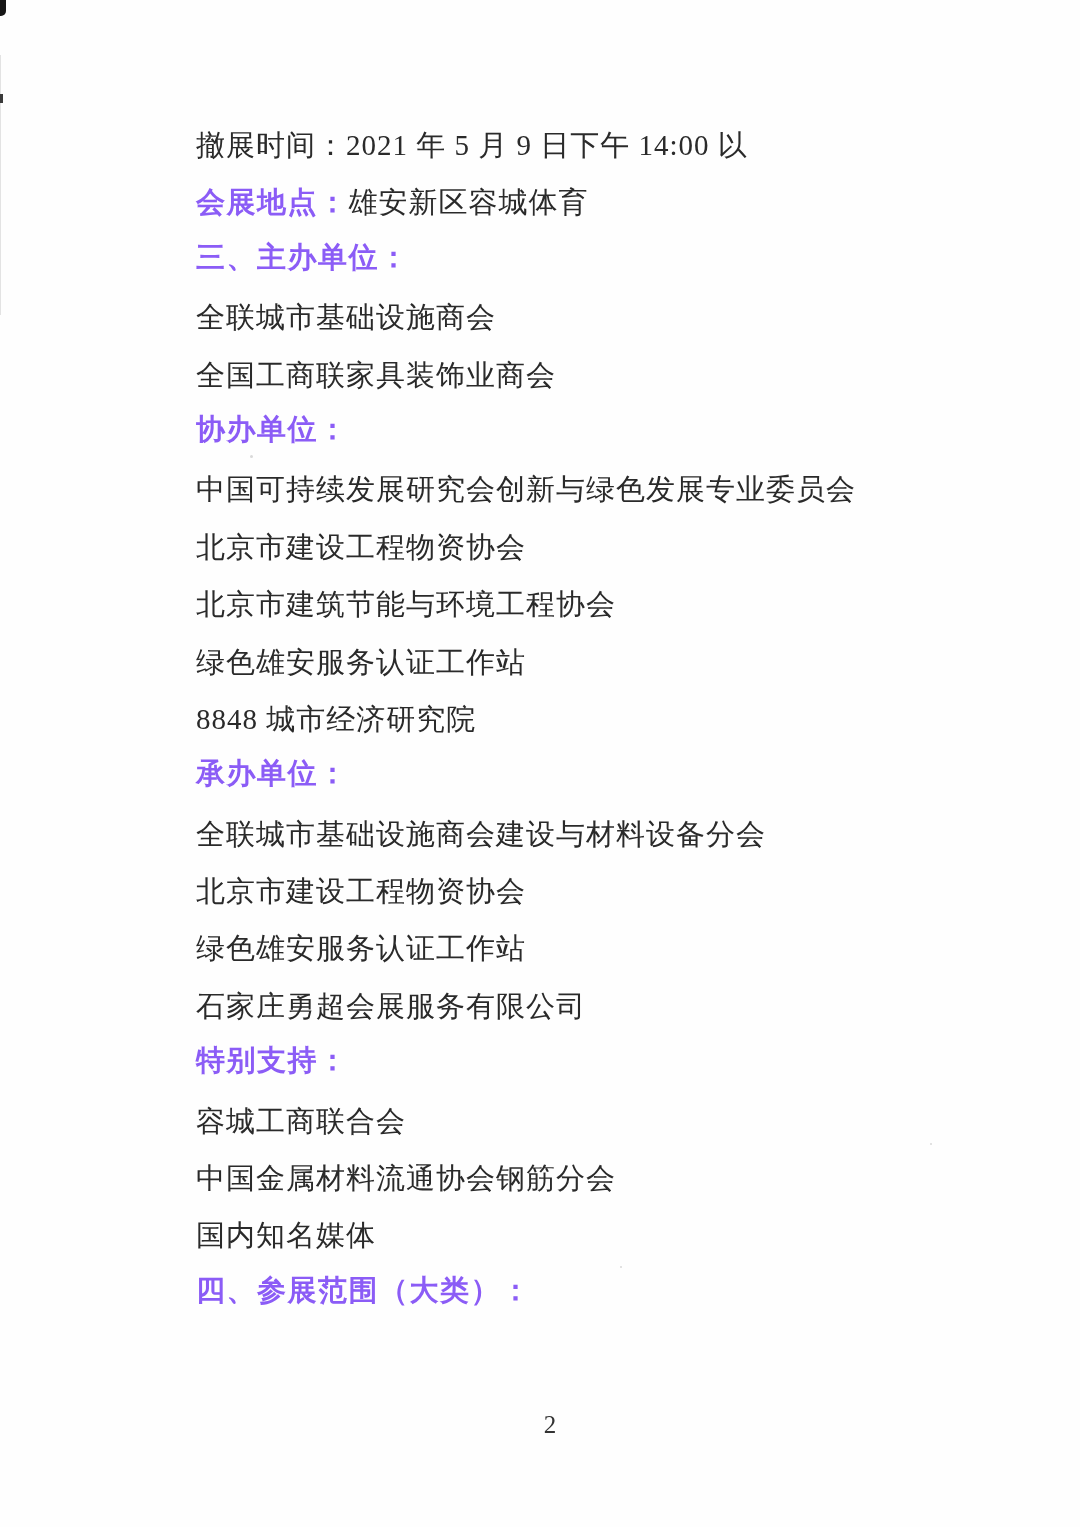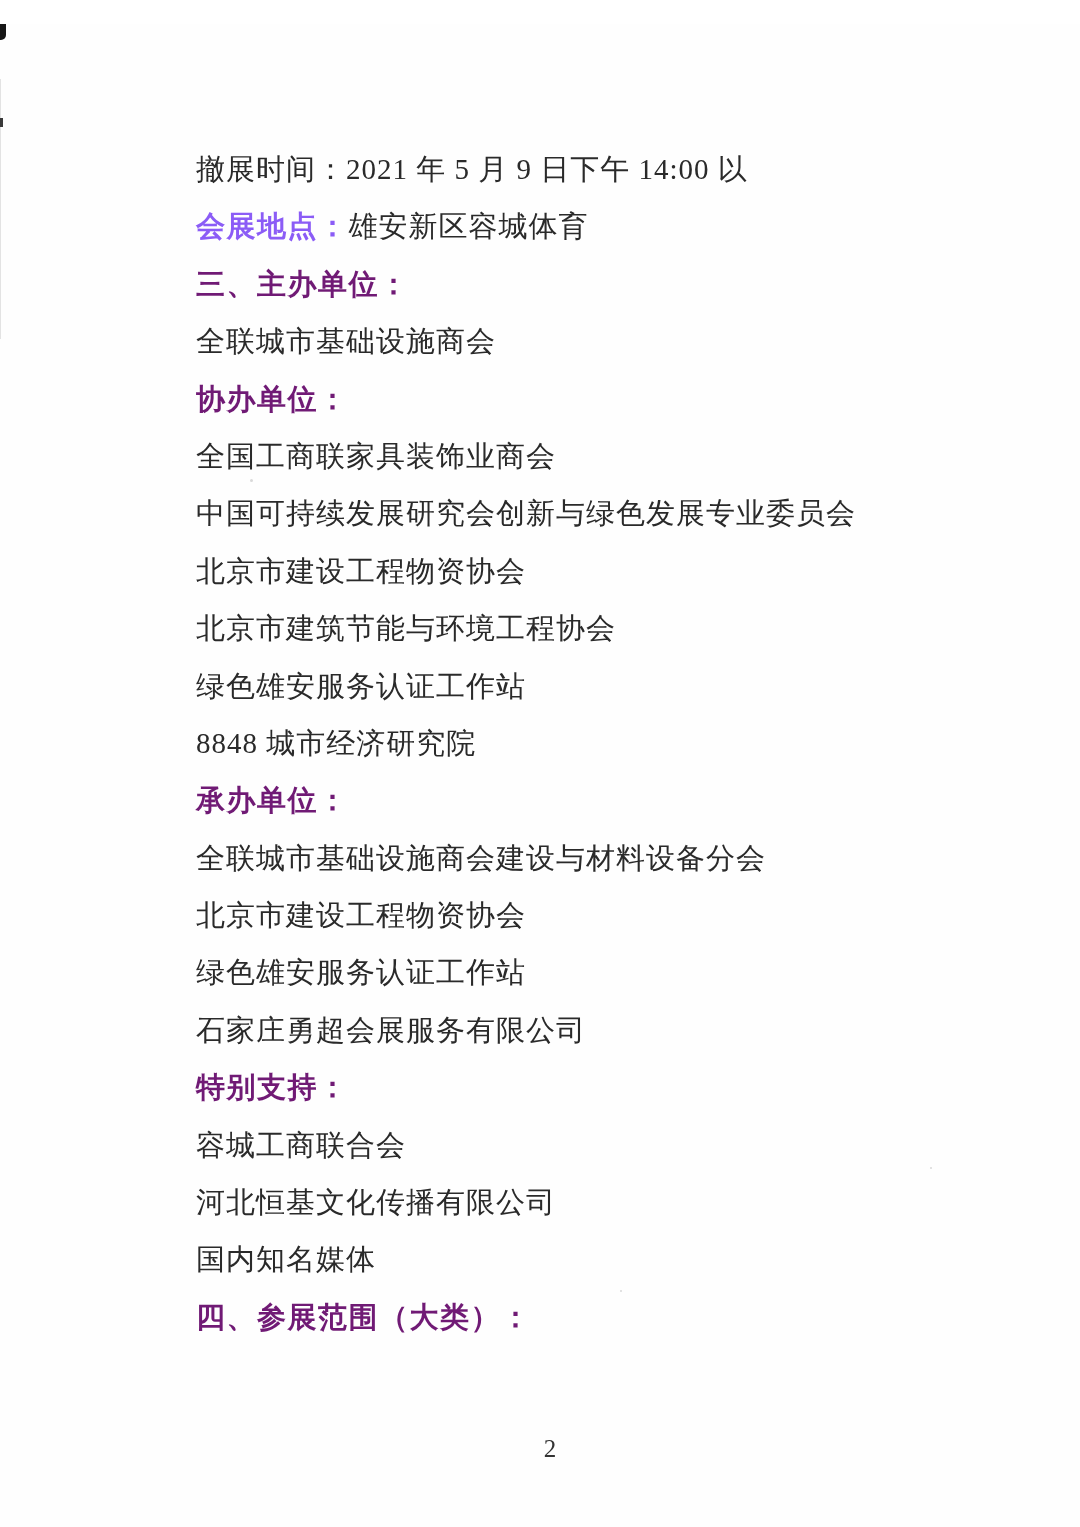--- a/index.html
+++ b/index.html
@@ -12,21 +12,20 @@
     position: relative;
     background: #ffffff;
     overflow: hidden;
     font-family: "Liberation Serif", "DejaVu Serif", serif;
     color: #262626;
   }
   .page {
     position: absolute;
     inset: 0;
     background: #fefefe;
-    margin-top: 24px;
   }
   
   .speckle {
     position: absolute;
     width: 3px;
     height: 3px;
     border-radius: 50%;
     background: #d9d9d9;
   }
   .s1 { left: 250px; top: 455px; }
@@ -68,23 +67,23 @@
   }
   .line {
     height: 57.4px;
     font-size: 29px;
     line-height: 38px;
     letter-spacing: 1px;
     white-space: pre;
     color: #2a2a2a;
   }
   .heading {
-    font-family: Liberation Sans, sans-serif;
+    font-family: Liberation Mono, monospace;
     font-weight: 700;
-    color: #701a75;
+    color: #8b5cf6;
     letter-spacing: 1.5px;
   }
   .mixed .label {
     font-family: "Liberation Sans", "DejaVu Sans", sans-serif;
     font-weight: 700;
     color: #8b5cf6;
     letter-spacing: 1.5px;
   }
   .page-number {
     position: absolute;
@@ -112,41 +111,41 @@
 
   <div class="content">
 
     <div class="line body">撤展时间：2021 年 5 月 9 日下午 14:00 以</div>
 
     <div class="line mixed"><span class="label">会展地点：</span><span class="value">雄安新区容城体育</span></div>
 
     <div class="line heading">三、主办单位：</div>
 
     <div class="line body">全联城市基础设施商会</div>
+    <div class="line body">全国工商联家具装饰业商会</div>
+
     <div class="line heading">协办单位：</div>
-
-    <div class="line body">全国工商联家具装饰业商会</div>
 
     <div class="line body">中国可持续发展研究会创新与绿色发展专业委员会</div>
     <div class="line body">北京市建设工程物资协会</div>
     <div class="line body">北京市建筑节能与环境工程协会</div>
     <div class="line body">绿色雄安服务认证工作站</div>
     <div class="line body">8848 城市经济研究院</div>
 
     <div class="line heading">承办单位：</div>
 
     <div class="line body">全联城市基础设施商会建设与材料设备分会</div>
     <div class="line body">北京市建设工程物资协会</div>
     <div class="line body">绿色雄安服务认证工作站</div>
     <div class="line body">石家庄勇超会展服务有限公司</div>
 
     <div class="line heading">特别支持：</div>
 
     <div class="line body">容城工商联合会</div>
-    <div class="line body">河北恒基文化传播有限公司</div>
+    <div class="line body">中国金属材料流通协会钢筋分会</div>
     <div class="line body">国内知名媒体</div>
 
     <div class="line heading">四、参展范围（大类）：</div>
 
   </div>
 
   <div class="page-number">2</div>
 
 </div>
 

